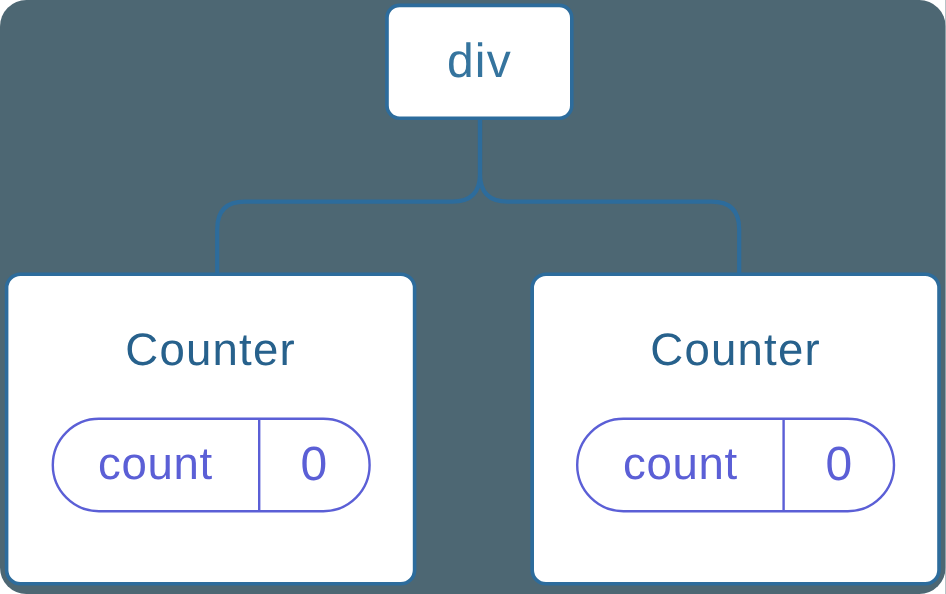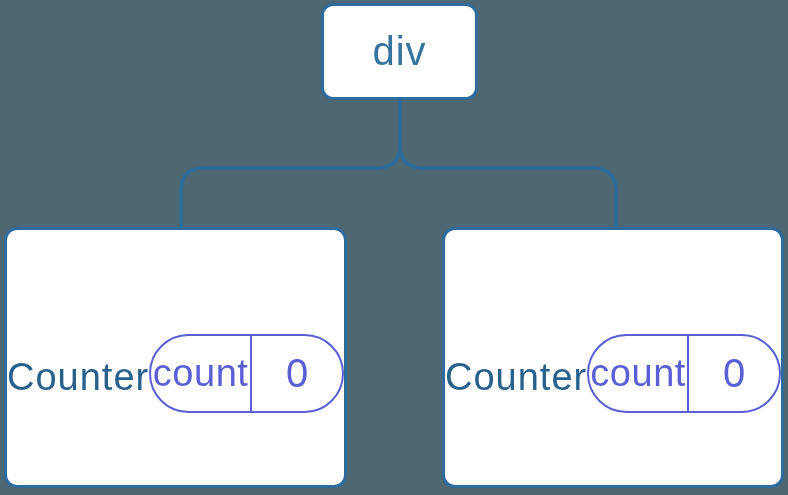--- a/index.html
+++ b/index.html
@@ -40,21 +40,21 @@
   }
   .counter-card {
     position: absolute;
     top: 227px;
     width: 343px;
     height: 261px;
     box-sizing: border-box;
     border: 3px solid;
     border-radius: 13px;
     display: flex;
-    flex-direction: row;
+    flex-direction: column;
     align-items: center;
   }
   .counter-card.left  { left: 4px; }
   .counter-card.right { left: 442px; width: 342px; }
   .card-title {
     margin-top: 40px;
     font-size: 38px;
     font-weight: 500;
     letter-spacing: 1px;
     line-height: 1.2;
@@ -83,21 +83,21 @@
     width: 90px;
     display: flex;
     align-items: center;
     justify-content: center;
     font-size: 40px;
   }
 </style>
 </head>
 <body>
 
-<div class="diagram" style="background: rgb(77, 103, 115);">
+<div class="diagram" style="background: rgb(77, 103, 115); border-radius: 22px;">
 
   <svg class="connector-svg" viewBox="0 0 788 495" fill="none">
     <path d="M 400 100 L 400 145 Q 400 168 377 168 L 204 168 Q 181 168 181 191 L 181 227" stroke-width="3.5" fill="none" stroke-linecap="round" stroke="#2d6c9c"></path>
     <path d="M 400 100 L 400 145 Q 400 168 423 168 L 593 168 Q 616 168 616 191 L 616 227" stroke-width="3.5" fill="none" stroke-linecap="round" stroke="#2d6c9c"></path>
   </svg>
 
   <div class="node-root" style="border-color: rgb(45, 108, 156); background: rgb(255, 255, 255); color: rgb(53, 116, 158);">
     <span class="node-root-label">div</span>
   </div>
 

